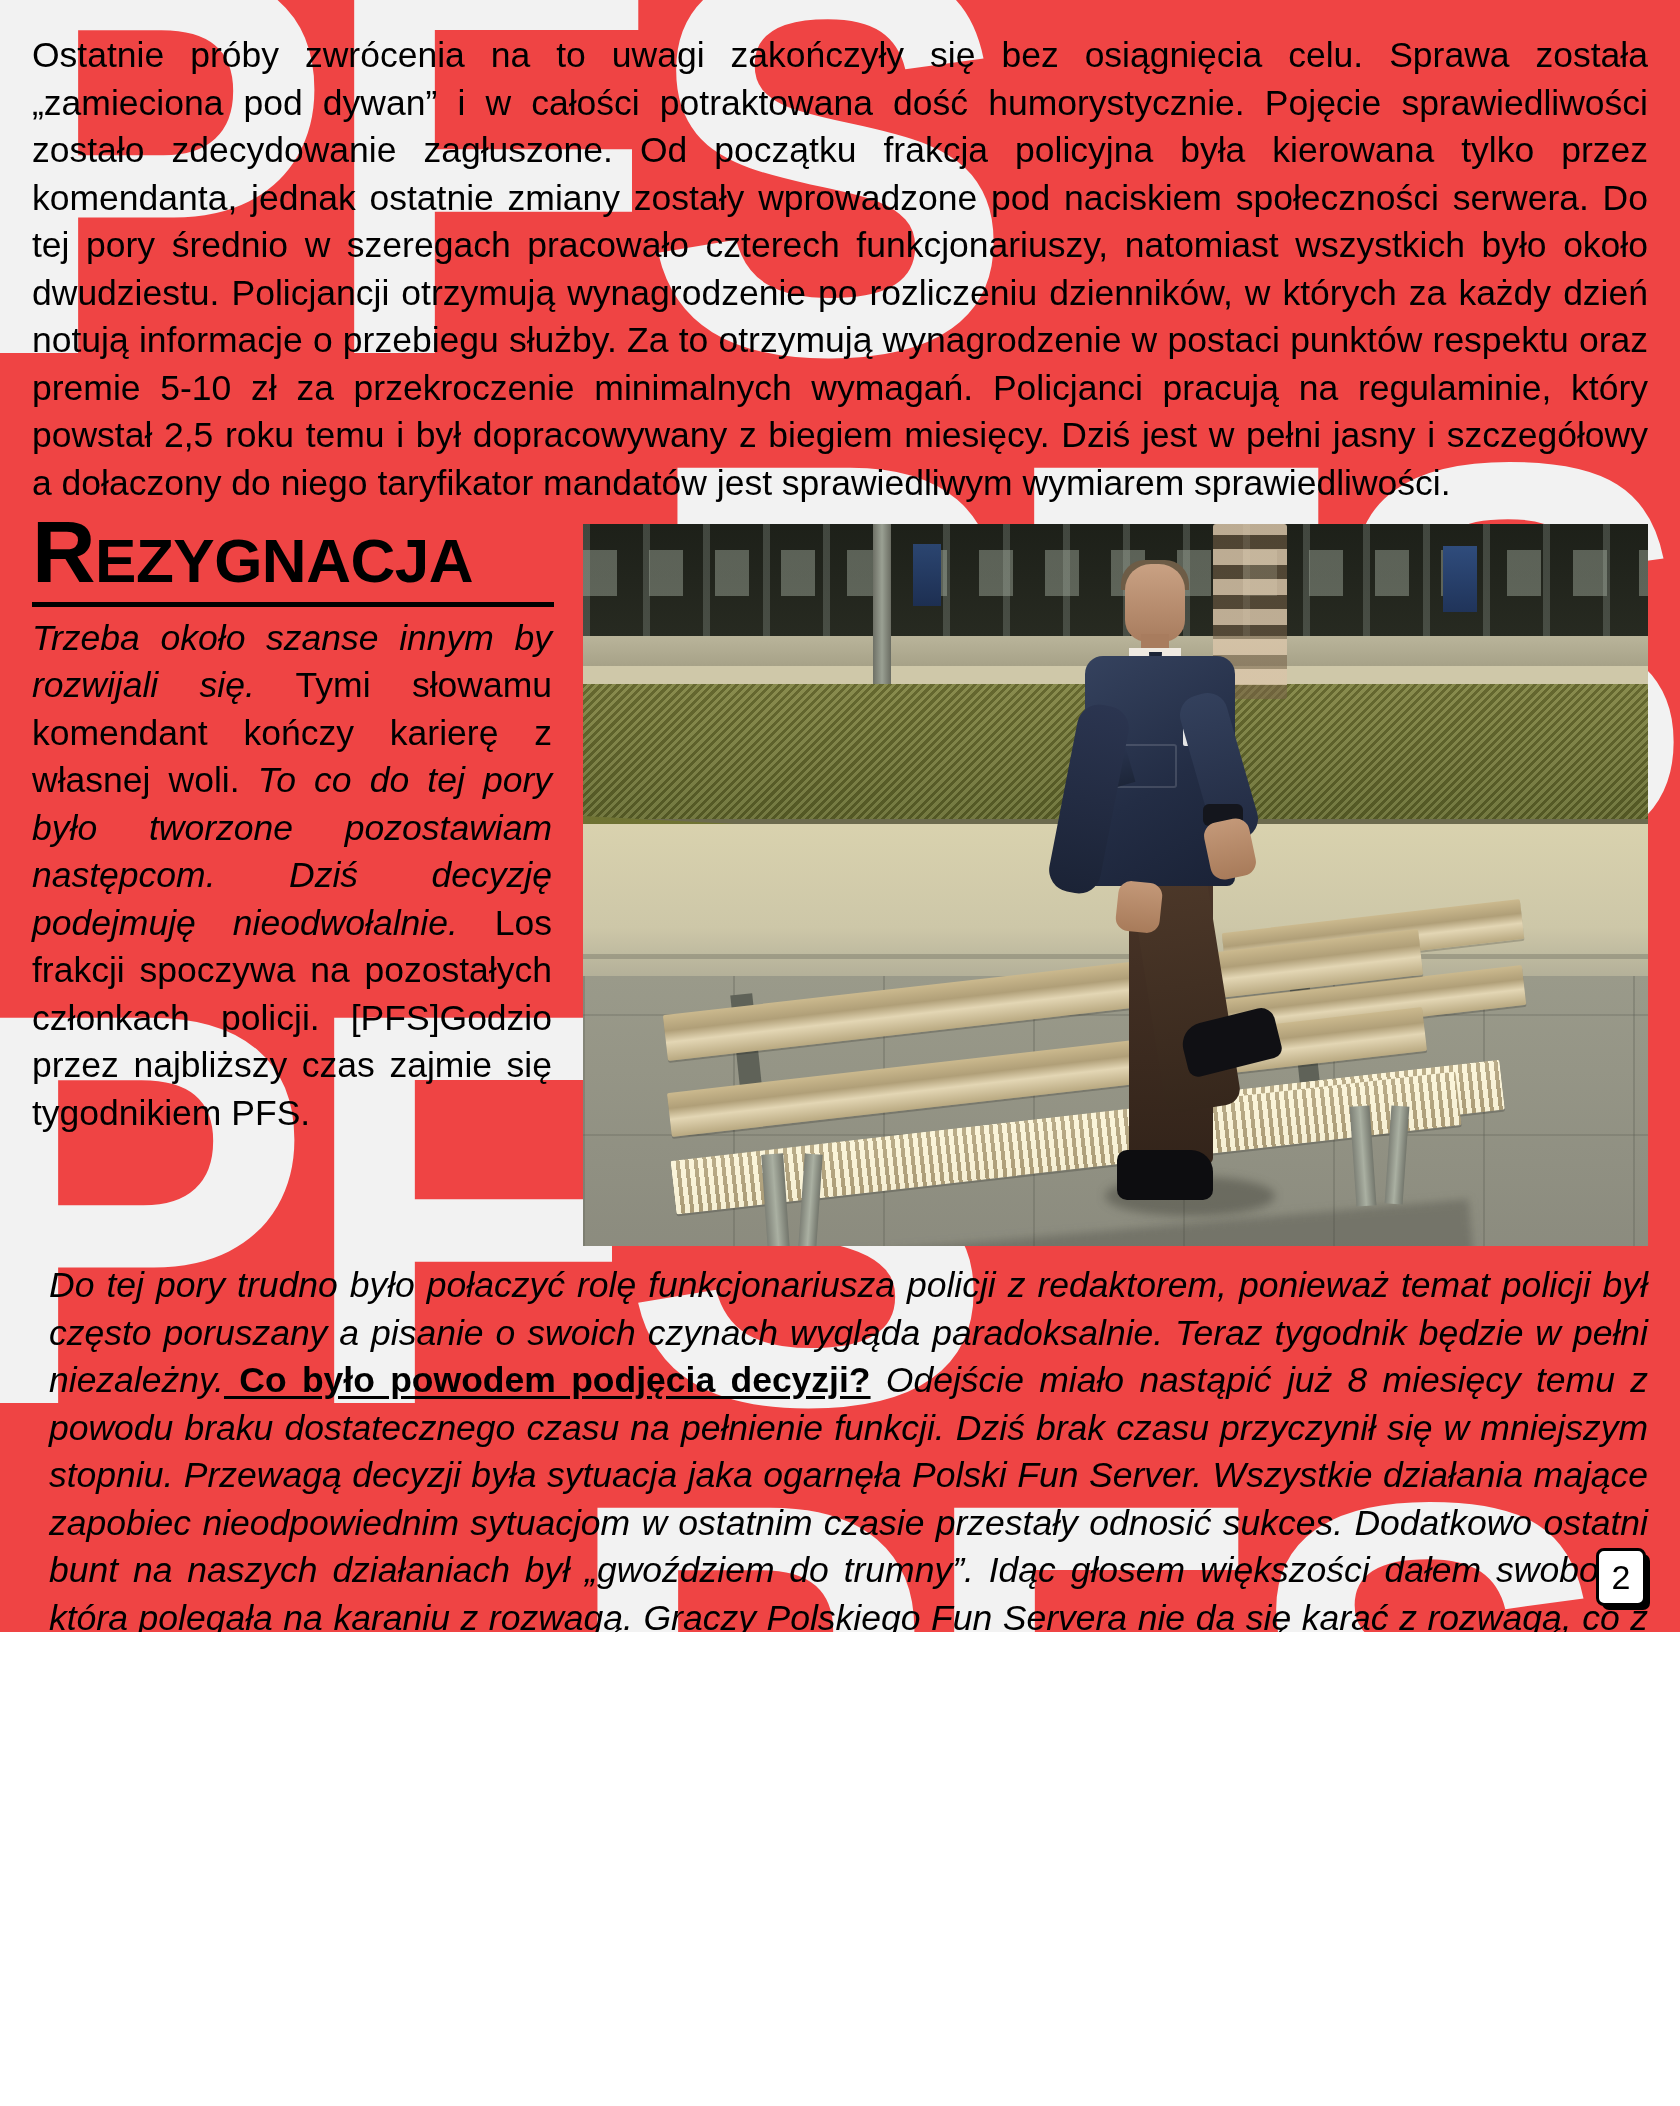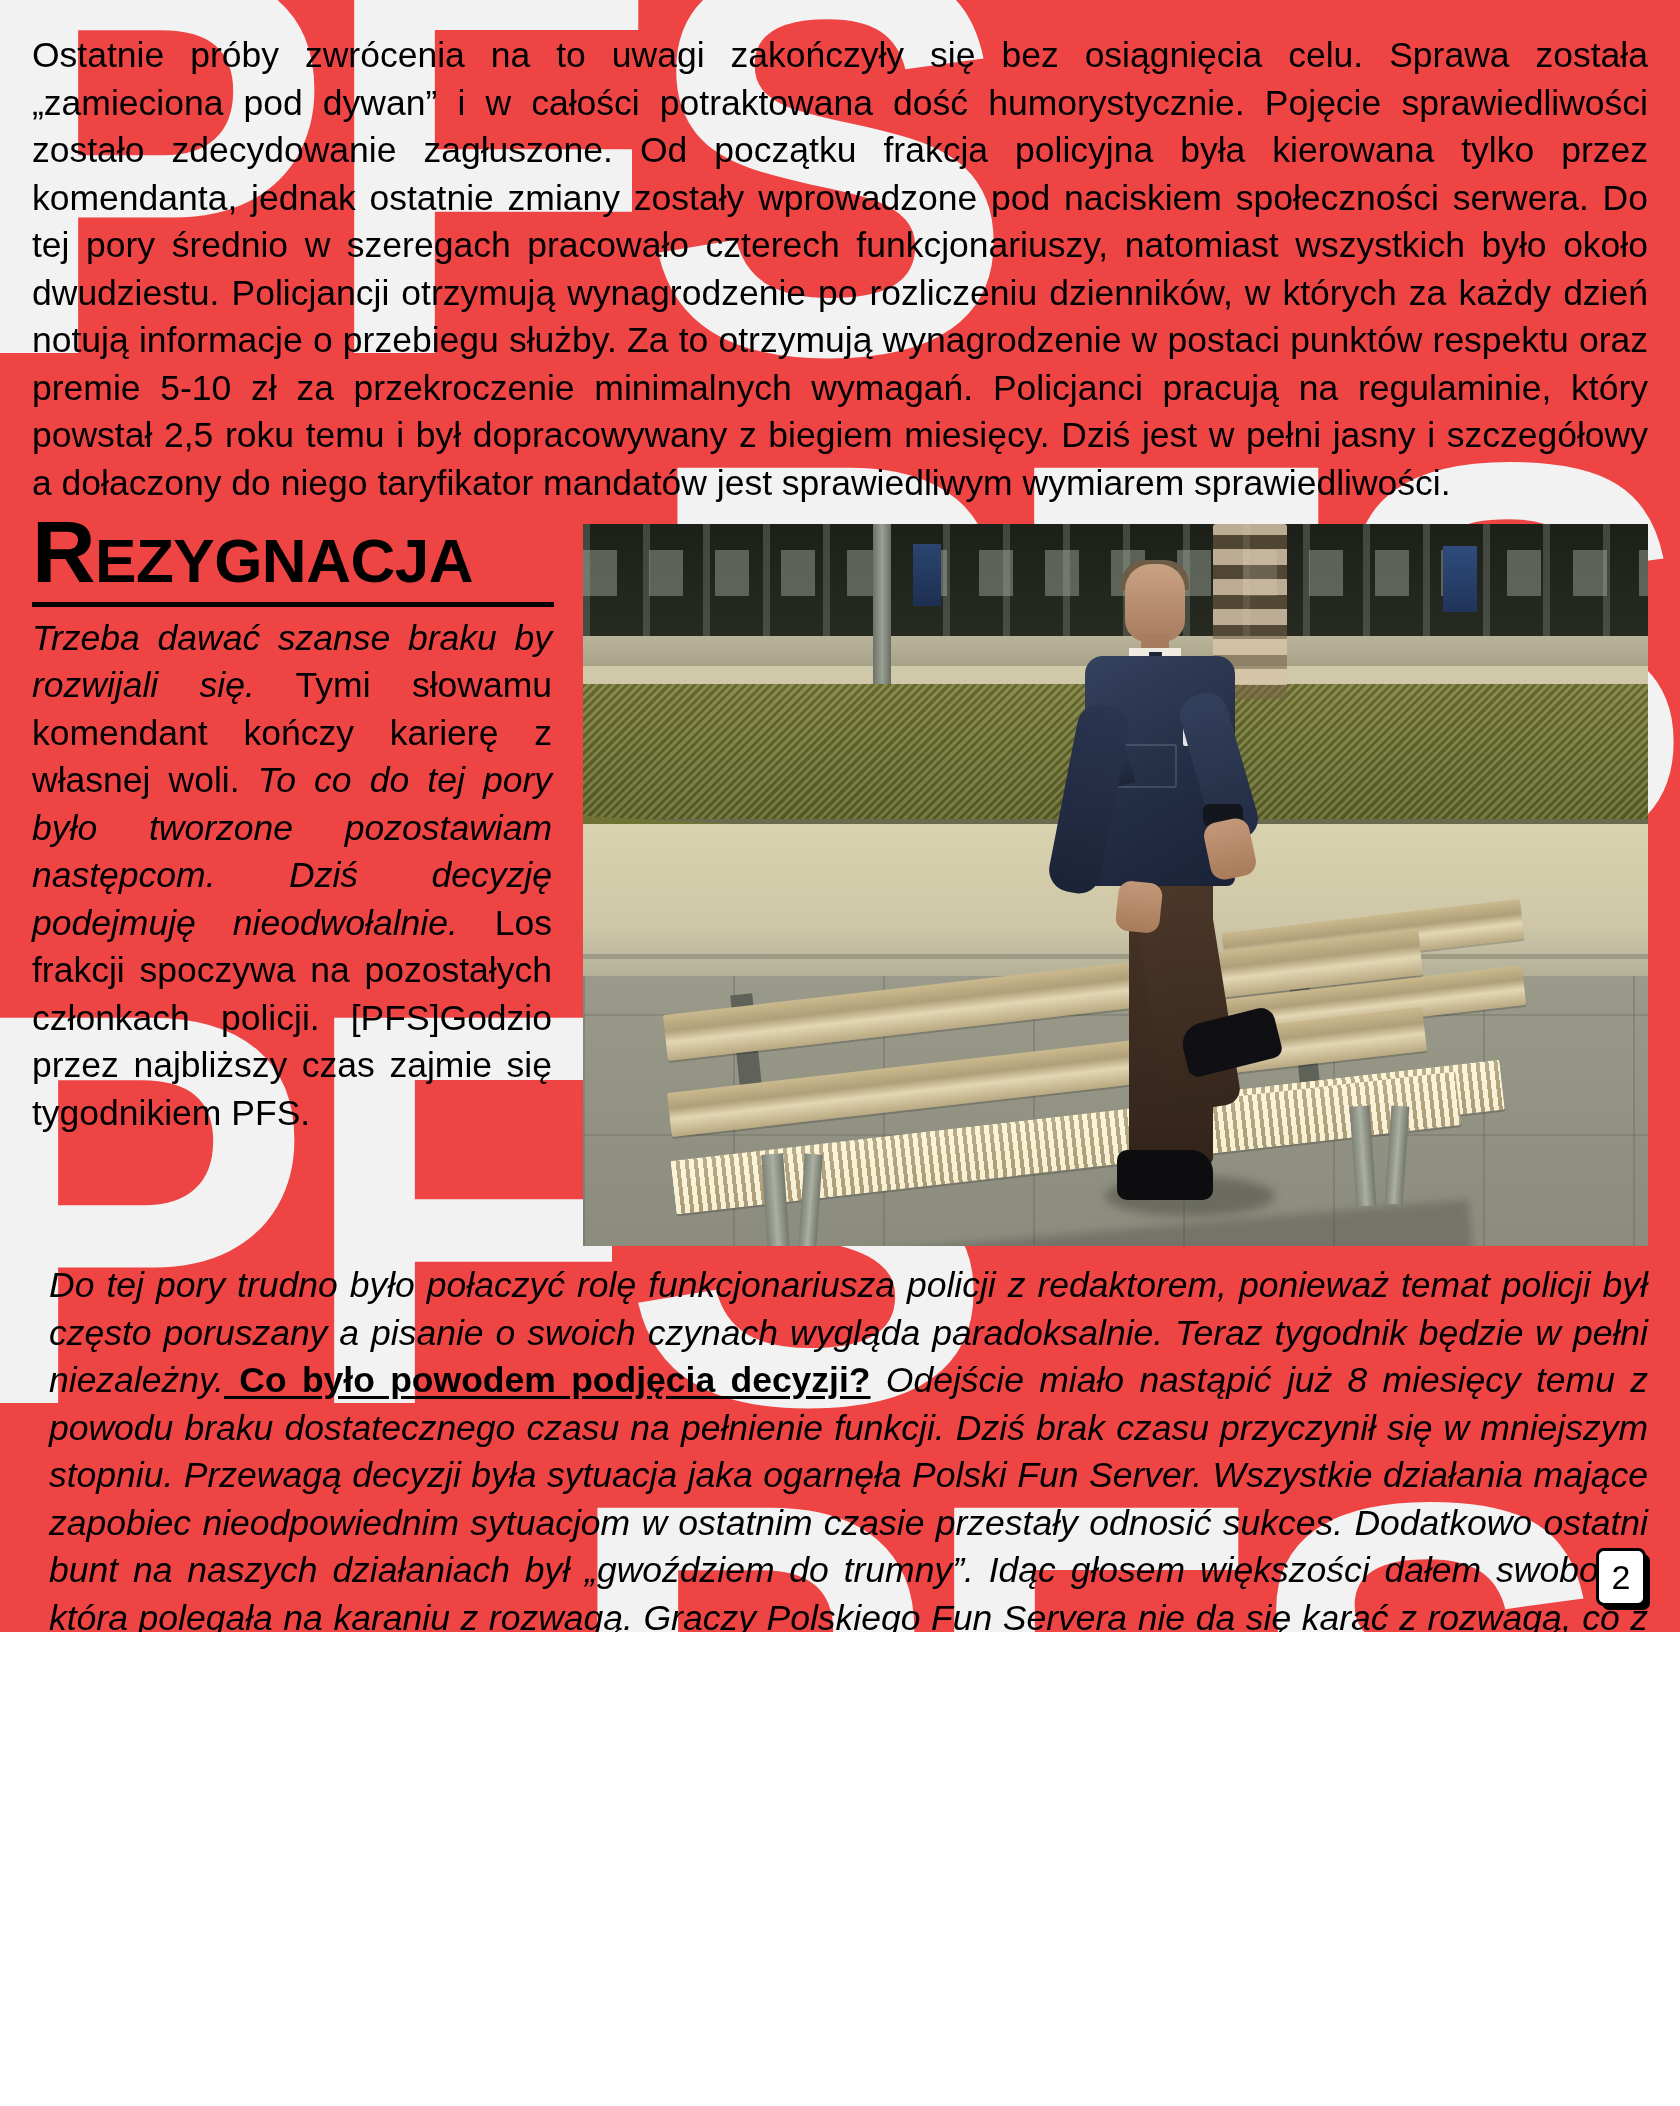--- a/index.html
+++ b/index.html
@@ -348,21 +348,21 @@
           <div class="of of-hand"></div>
           <div class="of of-hand2"></div>
         </div>
       </figure>
 
       <div class="headline-block">
         <h1 class="headline"><span class="dropcap">R</span><span>ezygnacja</span></h1>
         <div class="headline-rule"></div>
       </div>
 
-      <div class="leadcol"><i>Trzeba dawać szanse braku by rozwijali się.</i><span> Tymi słowamu komendant kończy karierę z własnej woli. </span><i>To co do tej pory było tworzone pozostawiam następcom. Dziś decyzję podejmuję nieodwołalnie.</i><span> Los frakcji spoczywa na pozostałych członkach policji. [PFS]Godzio przez najbliższy czas zajmie się tygodnikiem PFS. </span></div>
+      <div class="leadcol"><i>Trzeba około szanse innym by rozwijali się.</i><span> Tymi słowamu komendant kończy karierę z własnej woli. </span><i>To co do tej pory było tworzone pozostawiam następcom. Dziś decyzję podejmuję nieodwołalnie.</i><span> Los frakcji spoczywa na pozostałych członkach policji. [PFS]Godzio przez najbliższy czas zajmie się tygodnikiem PFS. </span></div>
 
       <div class="clearer"></div>
     </div>
 
     <p class="bodytext para-bottom"><i>Do tej pory trudno było połaczyć rolę funkcjonariusza policji z redaktorem, ponieważ temat policji był często poruszany a pisanie o swoich czynach wygląda paradoksalnie. Teraz tygodnik będzie w pełni niezależny.</i><b class="u"> Co było powodem podjęcia decyzji?</b><i> Odejście miało nastąpić już 8 miesięcy temu z powodu braku dostatecznego czasu na pełnienie funkcji. Dziś brak czasu przyczynił się w mniejszym stopniu. Przewagą decyzji była sytuacja jaka ogarnęła Polski Fun Server. Wszystkie działania mające zapobiec nieodpowiednim sytuacjom w ostatnim czasie przestały odnosić sukces. Dodatkowo ostatni bunt na naszych działaniach był „gwoździem do trumny”. Idąc głosem większości dałem swobodę, która polegała na karaniu z rozwagą. Graczy Polskiego Fun Servera nie da się karać z rozwagą, co z resztą było widać w ostatnich kilkunastu tygodniach. Dziś gracze mają pełną swobodę, co widać w czasie rozgrywki. Nie mam siły naprawiać tego co zniszczył głos opozycji.</i><span> [PFS]Godzio będzie przebywał na serwerze głównie jako redaktor serwerowego Tygodnika śledząc losy serwera i zbierając informacje do kolejnych numerów pisma.</span></p>
 
   </div>
 
   <div class="pagenum-wrap">
     <div class="pagenum-shadow"></div>

